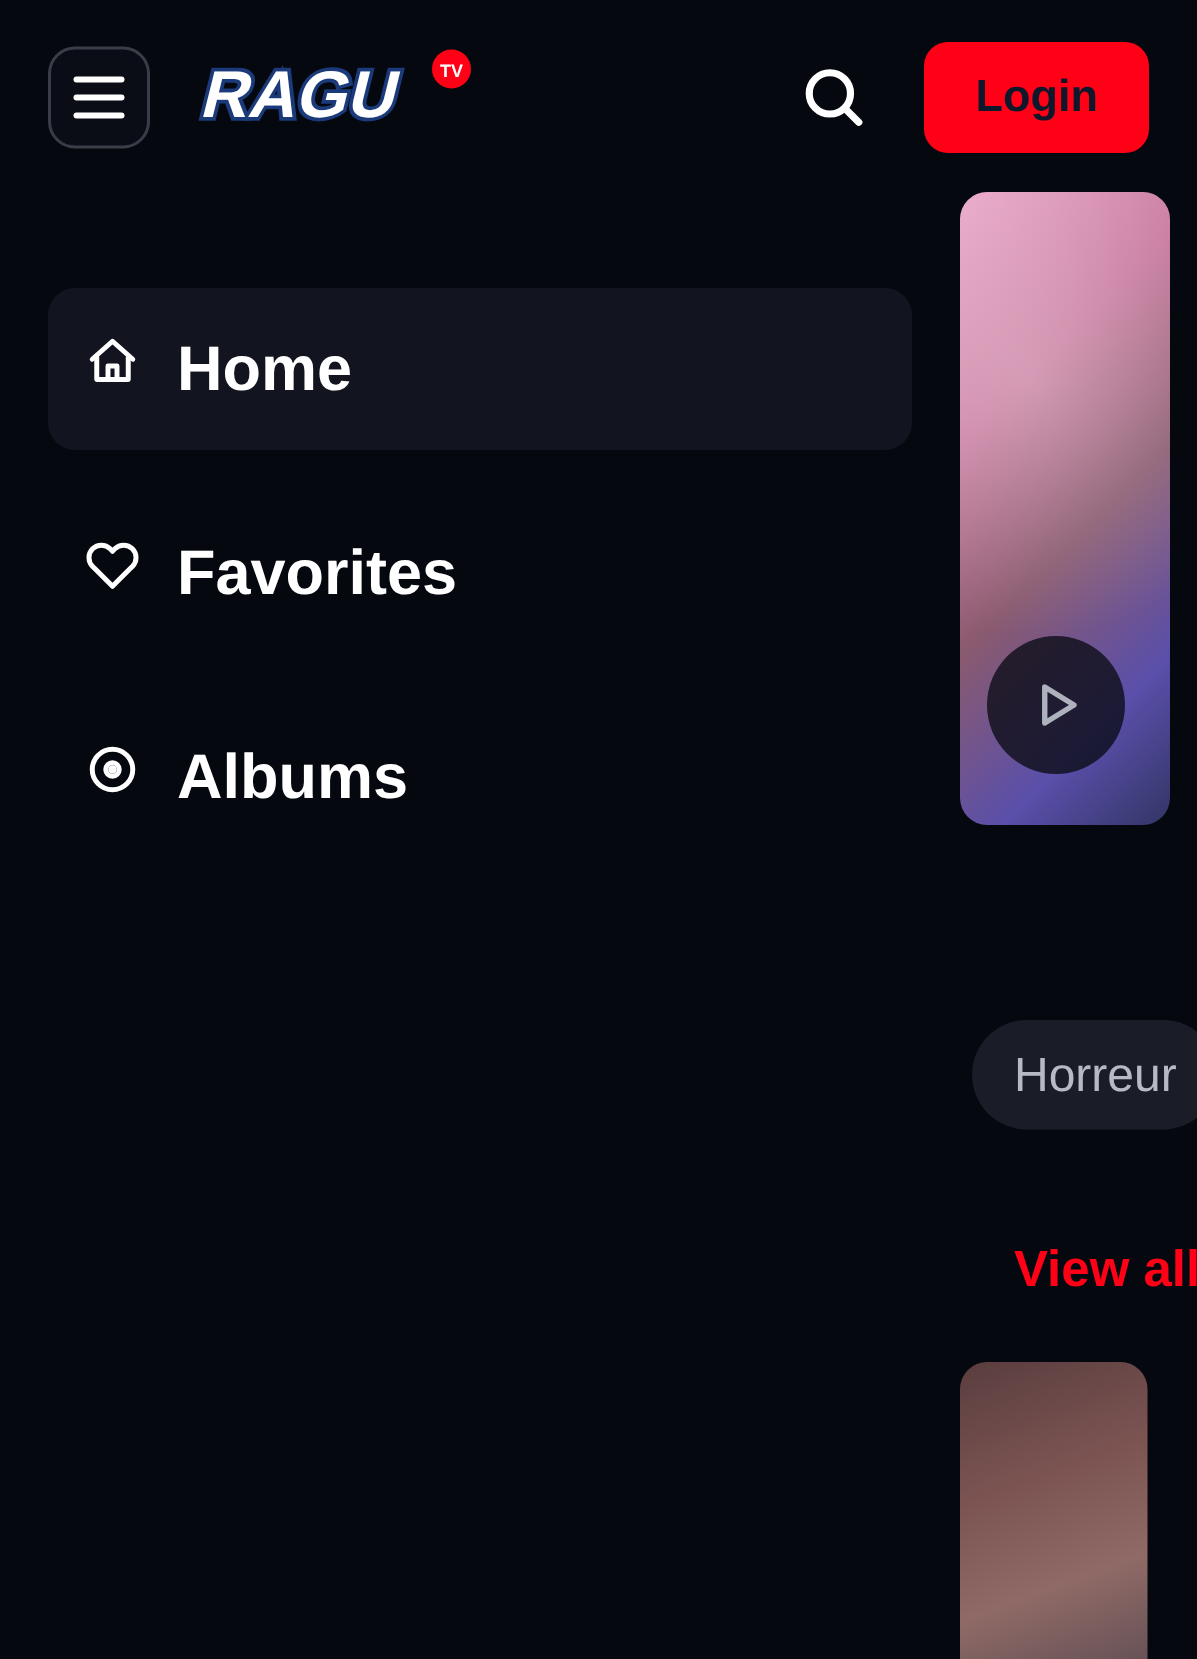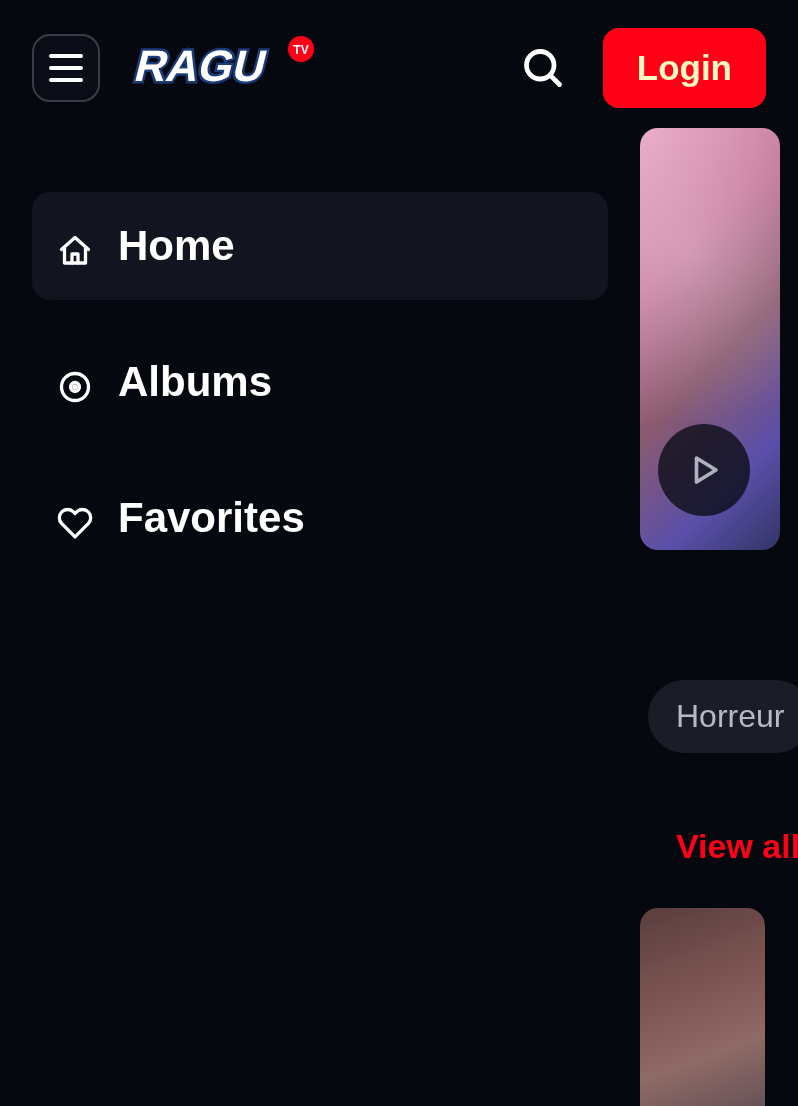--- a/index.html
+++ b/index.html
@@ -60,42 +60,42 @@
       height: 56px;
       display: flex;
       align-items: center;
       justify-content: center;
       cursor: pointer;
       margin-right: 14px;
     }
 
     .login-btn {
       background: #ff0016;
-      color: #fef9c3;
+      color: #0f172a;
       border: none;
       border-radius: 16px;
       padding: 20px 34px;
-      font-size: 35px;
+      font-size: 30px;
       font-weight: 700;
       cursor: pointer;
     }
 
     
     .sidebar {
       position: absolute;
       top: 128px;
       left: 0;
       width: 640px;
       height: calc(100% - 128px);
       padding: 64px 32px 32px 32px;
       z-index: 9;
     }
     .nav-item {
       display: flex;
-      align-items: flex-end;
+      align-items: flex-start;
       gap: 24px;
       padding: 30px 24px;
       border-radius: 18px;
       cursor: pointer;
       margin-bottom: 28px;
     }
     .nav-item.active {
       background: #12151f;
     }
     .nav-icon {
@@ -230,35 +230,35 @@
       </svg>
     </div>
     <span class="nav-label">Home</span>
   </div>
 
 
 
   <div class="nav-item">
     <div class="nav-icon">
       <svg width="36" height="36" viewBox="0 0 24 24" fill="none" stroke="#ffffff" stroke-width="2.2" stroke-linecap="round" stroke-linejoin="round">
+        <path d="M20.84 4.61a5.5 5.5 0 0 0-7.78 0L12 5.67l-1.06-1.06a5.5 5.5 0 0 0-7.78 7.78l1.06 1.06L12 21.23l7.78-7.78 1.06-1.06a5.5 5.5 0 0 0 0-7.78z"></path>
+      </svg>
+    </div>
+    <span class="nav-label">Favorites</span>
+  </div>
+
+  <div class="nav-item">
+    <div class="nav-icon">
+      <svg width="36" height="36" viewBox="0 0 24 24" fill="none" stroke="#ffffff" stroke-width="2.2" stroke-linecap="round" stroke-linejoin="round">
         <circle cx="12" cy="12" r="9"></circle>
         <circle cx="12" cy="12" r="3"></circle>
         <circle cx="12" cy="12" r="0.8" fill="#ffffff"></circle>
       </svg>
     </div>
     <span class="nav-label">Albums</span>
-  </div>
-
-  <div class="nav-item">
-    <div class="nav-icon">
-      <svg width="36" height="36" viewBox="0 0 24 24" fill="none" stroke="#ffffff" stroke-width="2.2" stroke-linecap="round" stroke-linejoin="round">
-        <path d="M20.84 4.61a5.5 5.5 0 0 0-7.78 0L12 5.67l-1.06-1.06a5.5 5.5 0 0 0-7.78 7.78l1.06 1.06L12 21.23l7.78-7.78 1.06-1.06a5.5 5.5 0 0 0 0-7.78z"></path>
-      </svg>
-    </div>
-    <span class="nav-label">Favorites</span>
   </div>
 </div>
 
 <div class="content-right">
   <div class="hero-card">
     <div class="hero-shade"></div>
     <div class="play-circle">
       <svg width="36" height="36" viewBox="0 0 24 24" fill="none" stroke="#aeb2bd" stroke-width="2.4" stroke-linecap="round" stroke-linejoin="round">
         <polygon points="7 4 20 12 7 20 7 4"></polygon>
       </svg>

